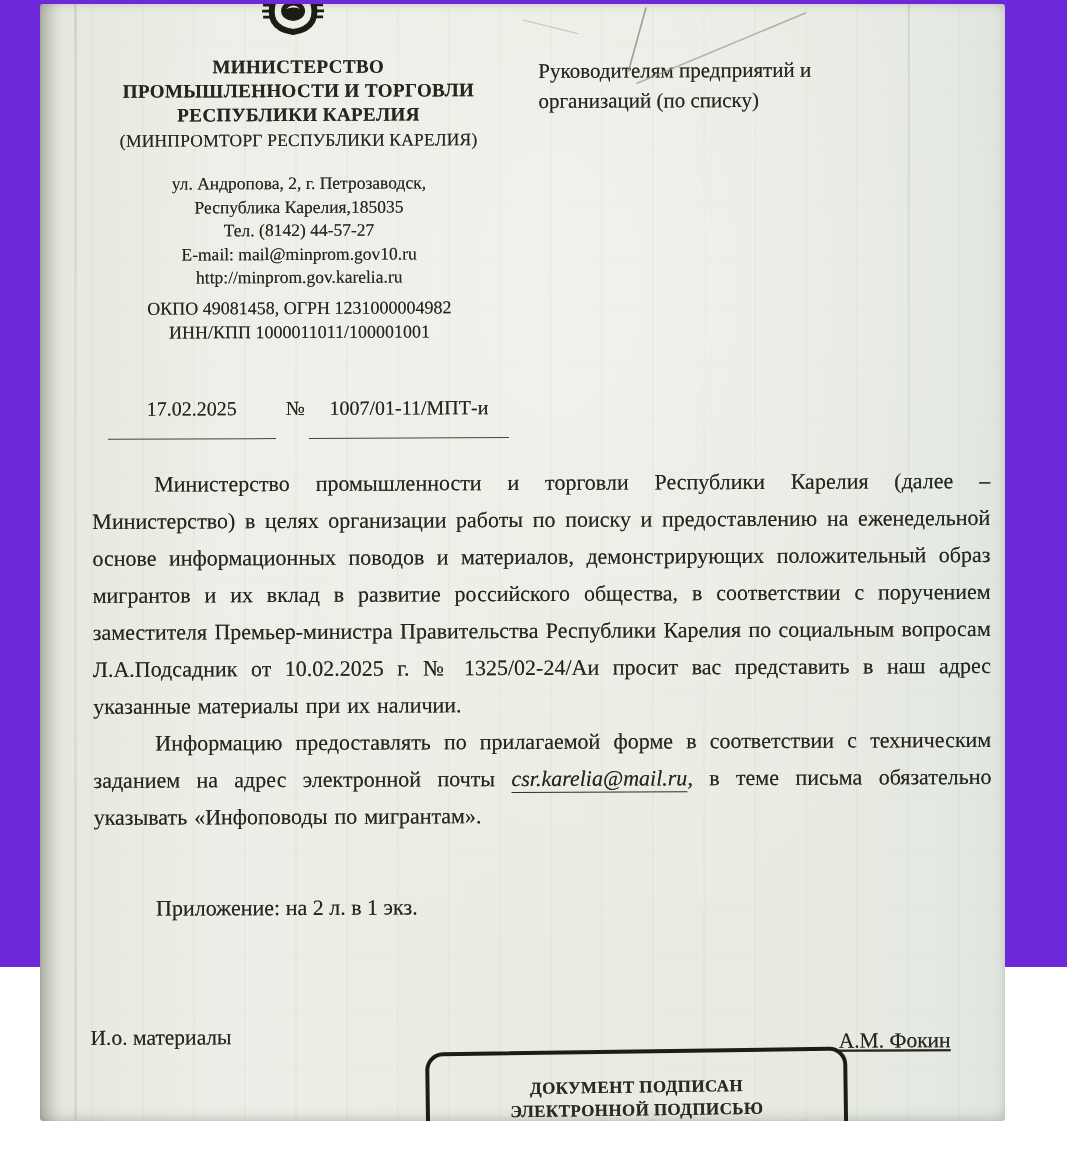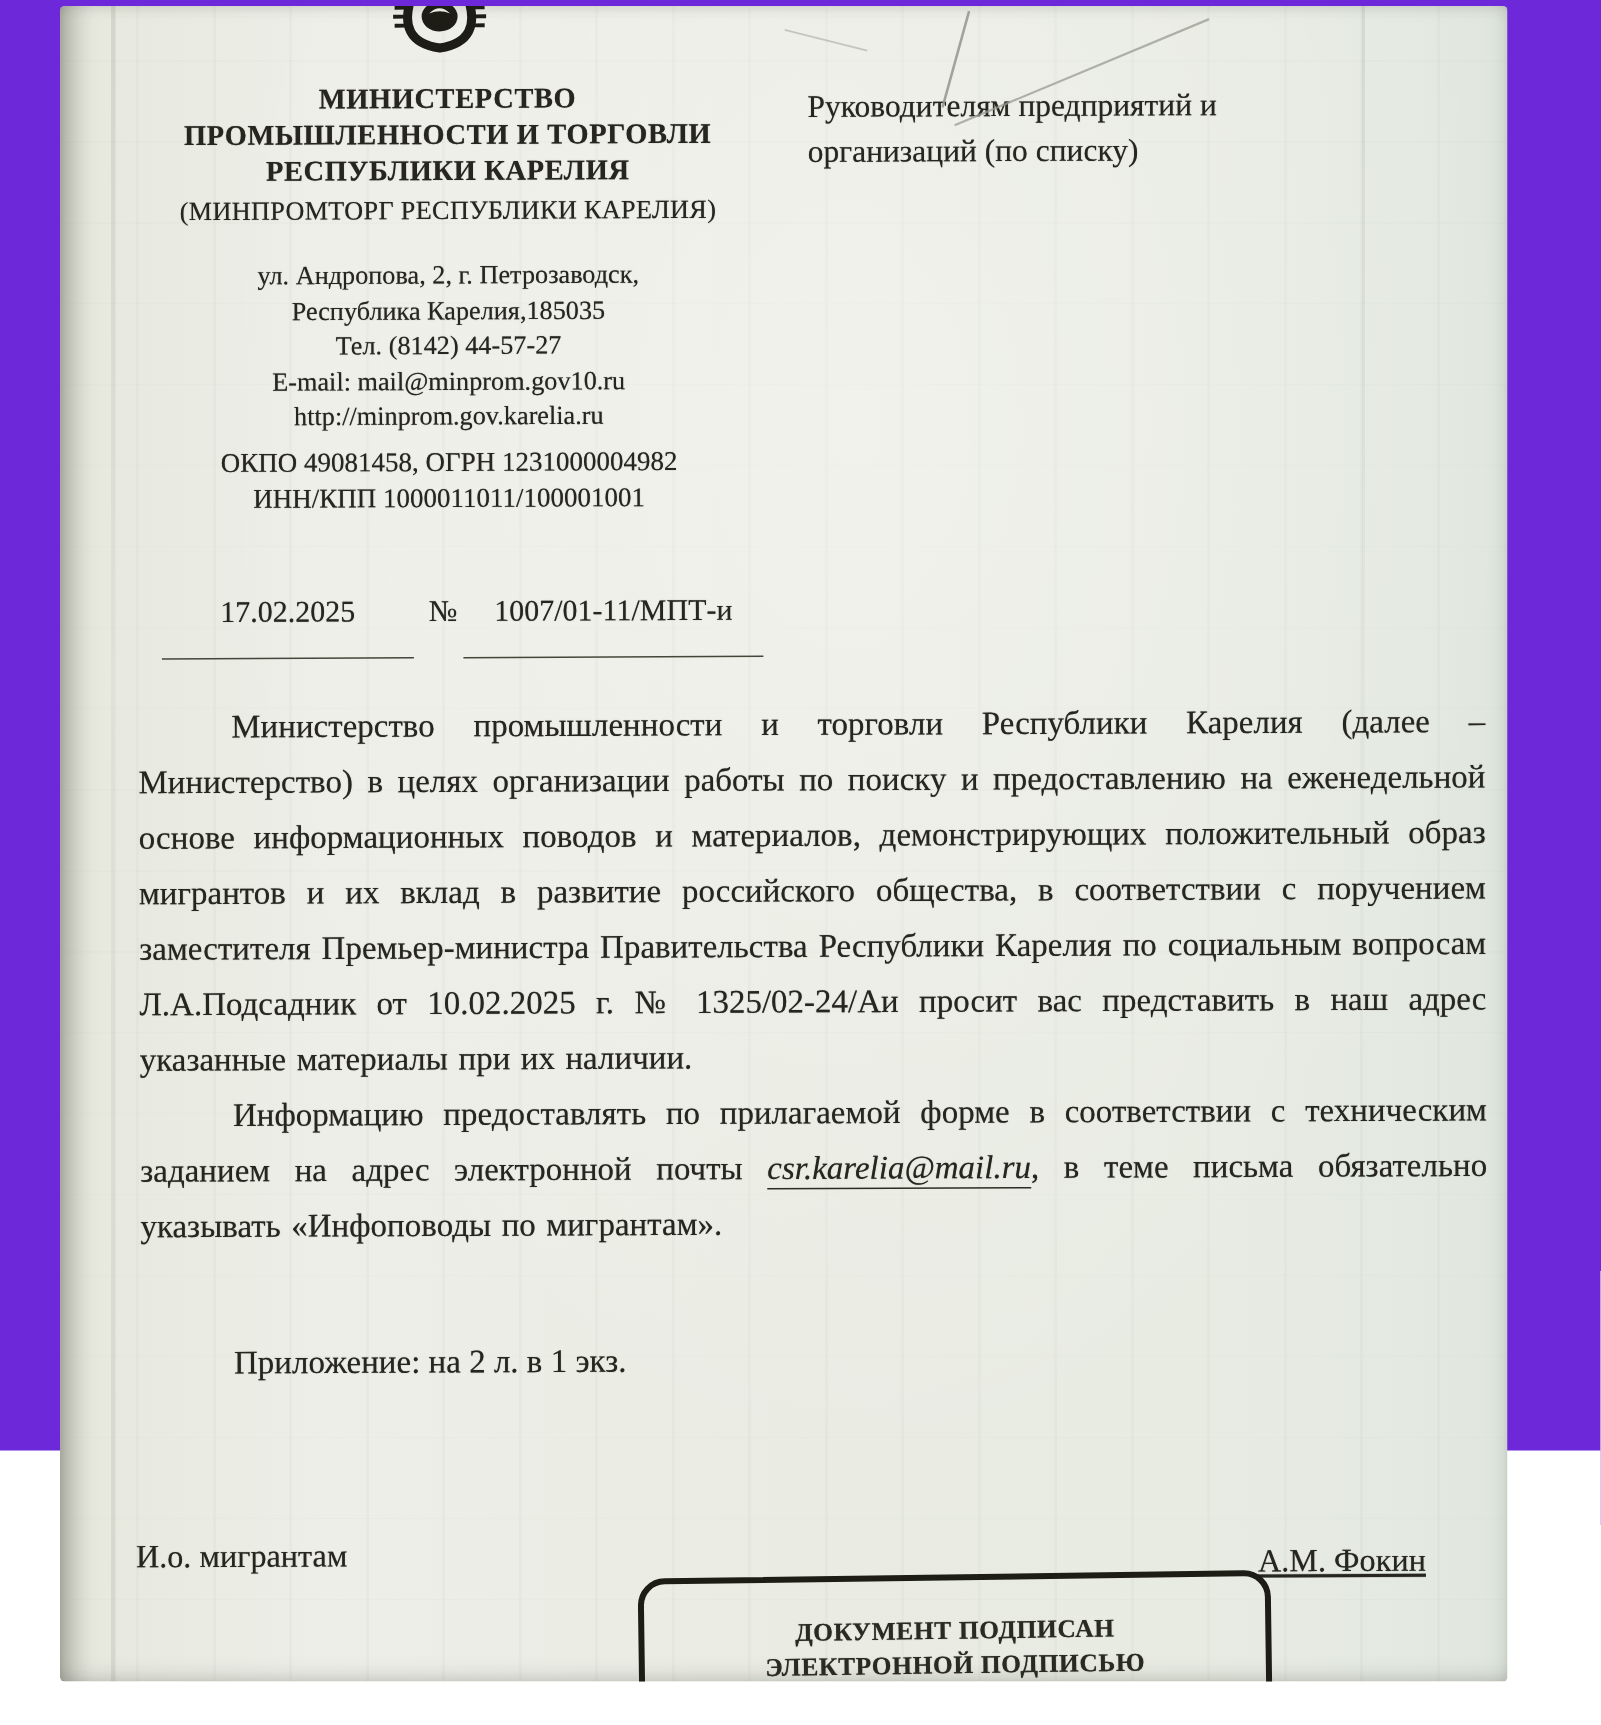--- a/index.html
+++ b/index.html
@@ -200,21 +200,21 @@
       </div>
 
       <div class="body-text">
         <p>Министерство промышленности и торговли Республики Карелия (далее – Министерство) в целях организации  работы по поиску и предоставлению на еженедельной основе информационных поводов и материалов, демонстрирующих положительный образ мигрантов и их вклад в развитие российского общества, в соответствии с поручением заместителя Премьер-министра Правительства Республики Карелия по социальным вопросам Л.А.Подсадник от 10.02.2025 г. № 1325/02-24/Аи  просит вас представить в наш адрес указанные материалы при их наличии.</p>
         <p><span>Информацию предоставлять по прилагаемой форме в соответствии с техническим заданием на адрес электронной почты </span><span class="email-underline">csr.karelia@mail.ru</span><span>, в теме письма обязательно указывать «Инфоповоды по мигрантам».</span></p>
       </div>
 
       <div class="attachment">Приложение: на 2 л. в 1 экз.</div>
 
       <div class="sig-row">
-        <span>И.о. мигрантам</span>
+        <span>И.о. материалы</span>
         <span class="sig-name">А.М. Фокин</span>
       </div>
 
       <div class="stamp-box">
         <div class="stamp-line">ДОКУМЕНТ ПОДПИСАН</div>
         <div class="stamp-line">ЭЛЕКТРОННОЙ ПОДПИСЬЮ</div>
       </div>
 
       <svg class="pen-marks" viewBox="0 0 965 1117" aria-hidden="true">
         <line x1="608" y1="4" x2="590" y2="68" stroke="#94968b" stroke-width="1.7" opacity="0.85"></line>

